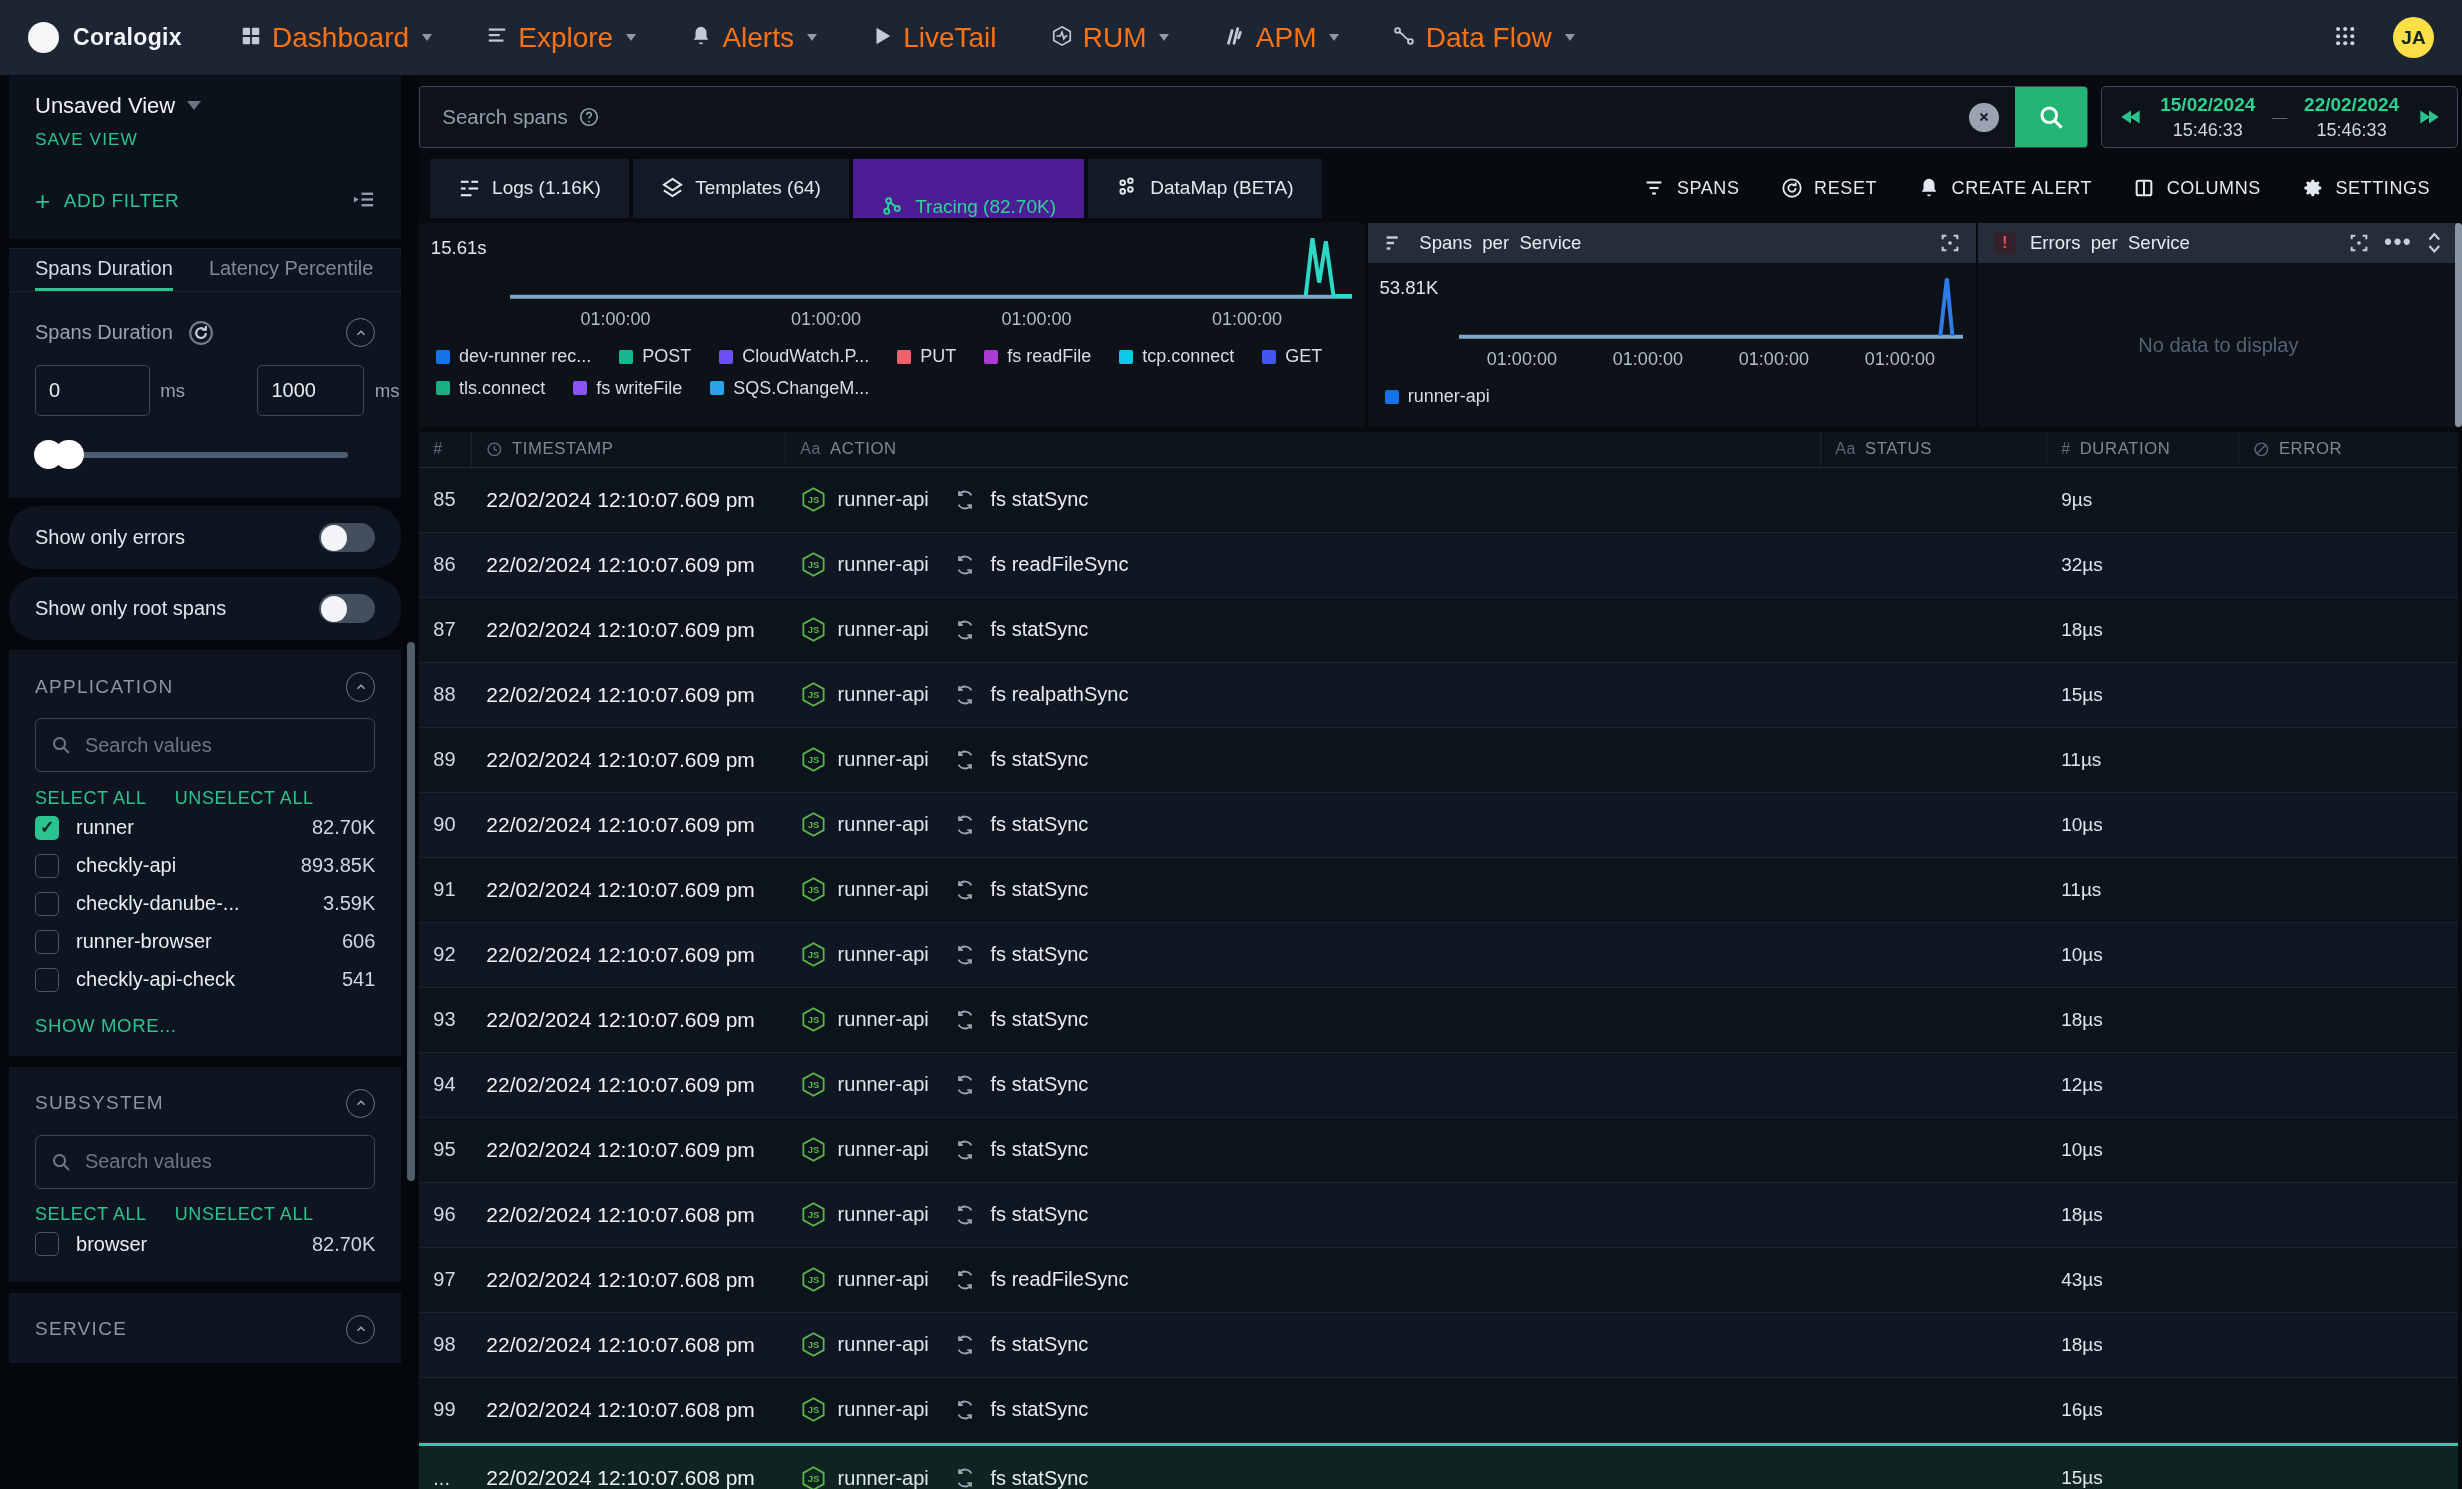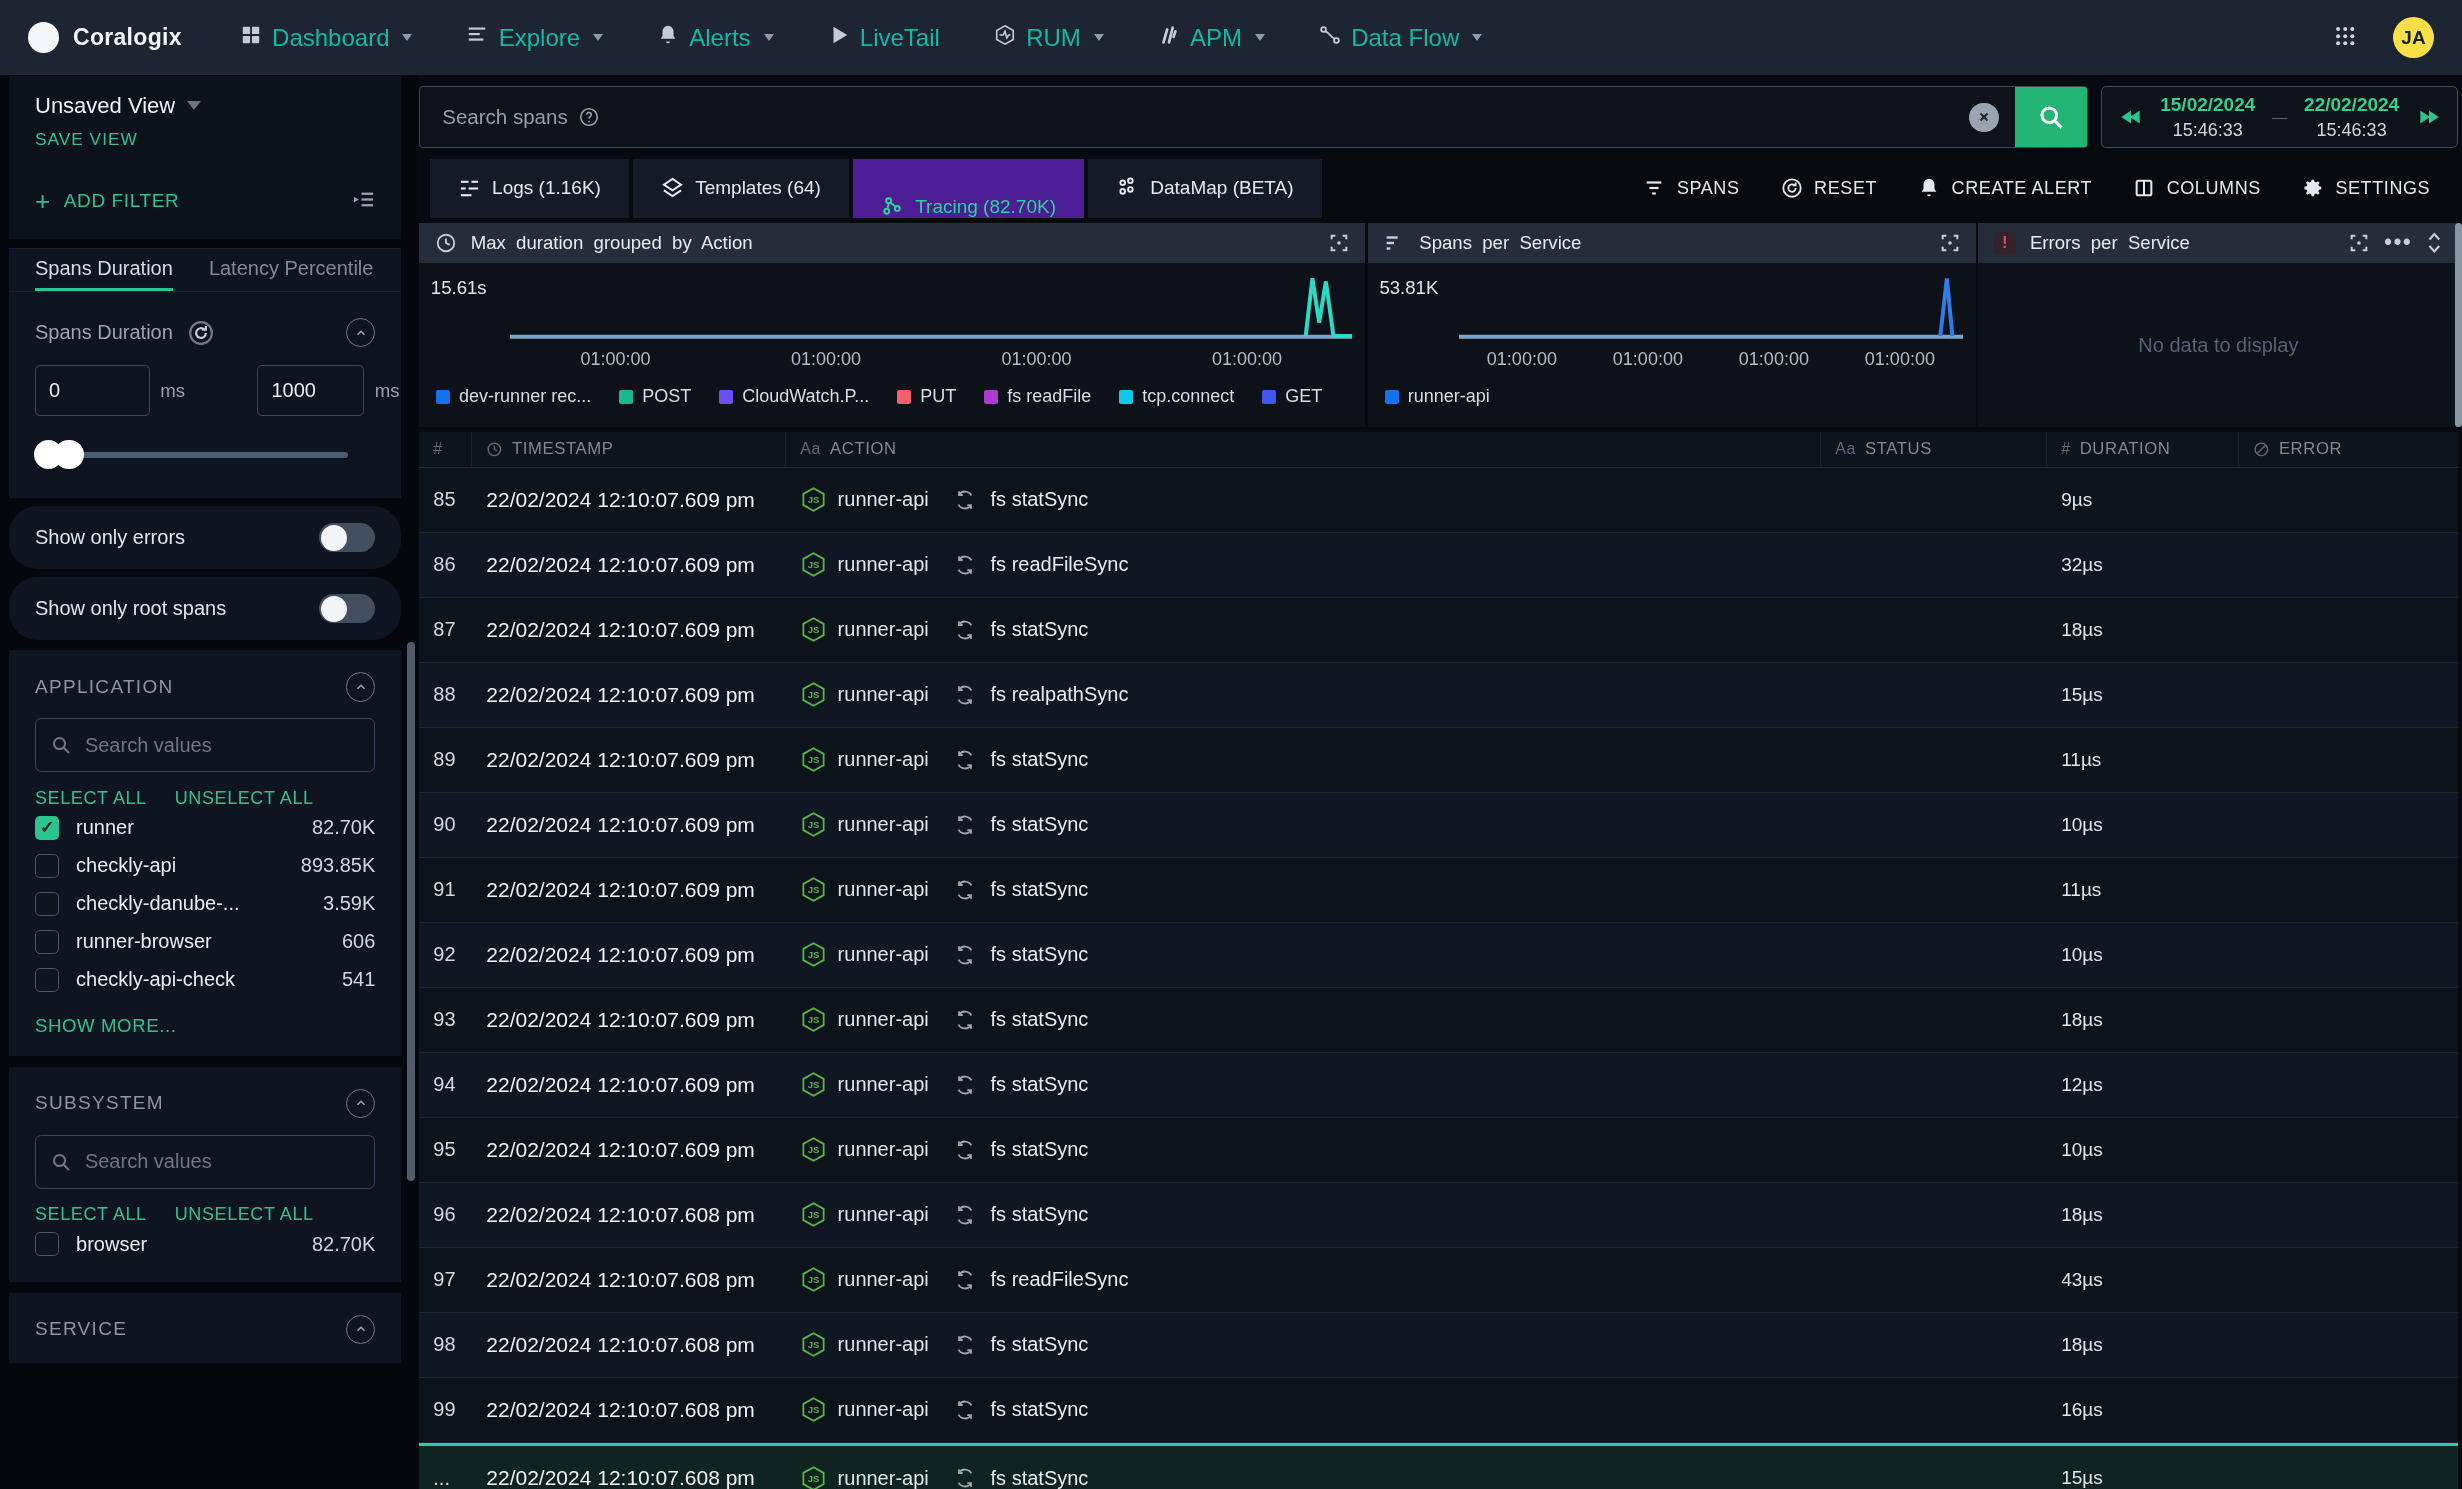--- a/index.html
+++ b/index.html
@@ -7,21 +7,21 @@
     font-family:"Liberation Sans", sans-serif; color:#e6ebf2; }
   .page { width:2462px; height:1490px; display:flex; flex-direction:column; }
 
   
   .topnav { height:76px; background:#1c2531; display:flex; align-items:center;
     padding:0 28px; flex:none; border-bottom:0.6px solid #0a0e14; }
   .brand { display:flex; align-items:center; gap:14px; margin-right:58px; cursor:pointer; }
   .brand-circle { width:31px; height:31px; border-radius:50%; background:#f4f6f8; }
   .brand-name { font-size:23px; font-weight:bold; letter-spacing:0.3px; color:#f2f5f9; }
   .navitems { display:flex; align-items:center; gap:54px; flex:1; }
-  .navitem { display:flex; align-items:center; gap:10.3px; color:#14b8a6; font-size:24px; cursor:pointer; }
+  .navitem { display:flex; align-items:center; gap:10.3px; color:#f97316; font-size:28px; cursor:pointer; }
   .navitem svg { width:22px; height:22px; }
   .caret { width:0; height:0; border-left:5.8px solid transparent; border-right:5.8px solid transparent;
     border-top:7px solid #8e99a8; margin-left:2.6px; }
   .nav-right { display:flex; align-items:center; gap:36px; }
   .appsgrid { color:#cdd5e0; }
   .avatar { width:41px; height:41px; border-radius:50%; background:#fde047; color:#11271e;
     display:flex; align-items:center; justify-content:center; font-size:19px; font-weight:bold; }
 
   
   .main { flex:1; display:flex; min-height:0; }
@@ -570,36 +570,20 @@
             <svg viewBox="0 0 24 24" fill="currentColor">
                 <path d="M12 8.5A3.5 3.5 0 1 0 12 15.5 3.5 3.5 0 0 0 12 8.5zM21 13.3v-2.6l-2.5-.5a7 7 0 0 0-.7-1.7l1.4-2.1-1.8-1.8-2.1 1.4a7 7 0 0 0-1.7-.7L13.1 3h-2.6l-.5 2.3a7 7 0 0 0-1.7.7L6.2 4.6 4.4 6.4l1.4 2.1a7 7 0 0 0-.7 1.7l-2.5.5v2.6l2.5.5c.2.6.4 1.2.7 1.7l-1.4 2.1 1.8 1.8 2.1-1.4c.5.3 1.1.5 1.7.7l.5 2.3h2.6l.5-2.3a7 7 0 0 0 1.7-.7l2.1 1.4 1.8-1.8-1.4-2.1c.3-.5.5-1.1.7-1.7z"></path>
               </svg>
             <span>SETTINGS</span>
           </div>
         </div>
       </div>
 
       <div class="row-charts">
         <div class="panel" style="width:946px">
-          <div class="panel-h">
-            <span class="icbtn">
-                <svg viewBox="0 0 24 24" fill="none" stroke="#c6cfdb" stroke-width="2">
-                  <circle cx="12" cy="12" r="9"></circle>
-                  <polyline points="12,7 12,12 16,14"></polyline>
-                </svg>
-              </span>
-            <span class="ttl">Max duration grouped by Action</span>
-            <span class="sp"></span>
-            <span class="icbtn">
-                <svg viewBox="0 0 24 24" fill="none" stroke="#c6cfdb" stroke-width="2.2">
-                  <path d="M4 8V4h4M16 4h4v4M20 16v4h-4M8 20H4v-4"></path>
-                  <circle cx="12" cy="12" r="2" fill="#c6cfdb" stroke="none"></circle>
-                </svg>
-              </span>
-          </div>
           <div class="panel-b">
             <div class="ymax">15.61s</div>
             <div class="plot"><svg viewBox="0 0 1000 170" preserveAspectRatio="none" style="width:100%;height:100%">
                   <polyline fill="none" stroke="#7fa6c9" stroke-width="4" vector-effect="non-scaling-stroke" points="0.0,152.8 945.0,152.8 1000.0,152.8"></polyline>
                   <polyline fill="none" stroke="#2bd9c6" stroke-width="4" vector-effect="non-scaling-stroke" points="945.0,151.3 953.0,15.0 961.0,119.4 969.0,22.3 978.0,151.3 1000.0,151.3"></polyline>
                 </svg></div>
             <div class="ticks">
 
             <span class="tick">01:00:00</span>
                 <span class="tick">01:00:00</span>

